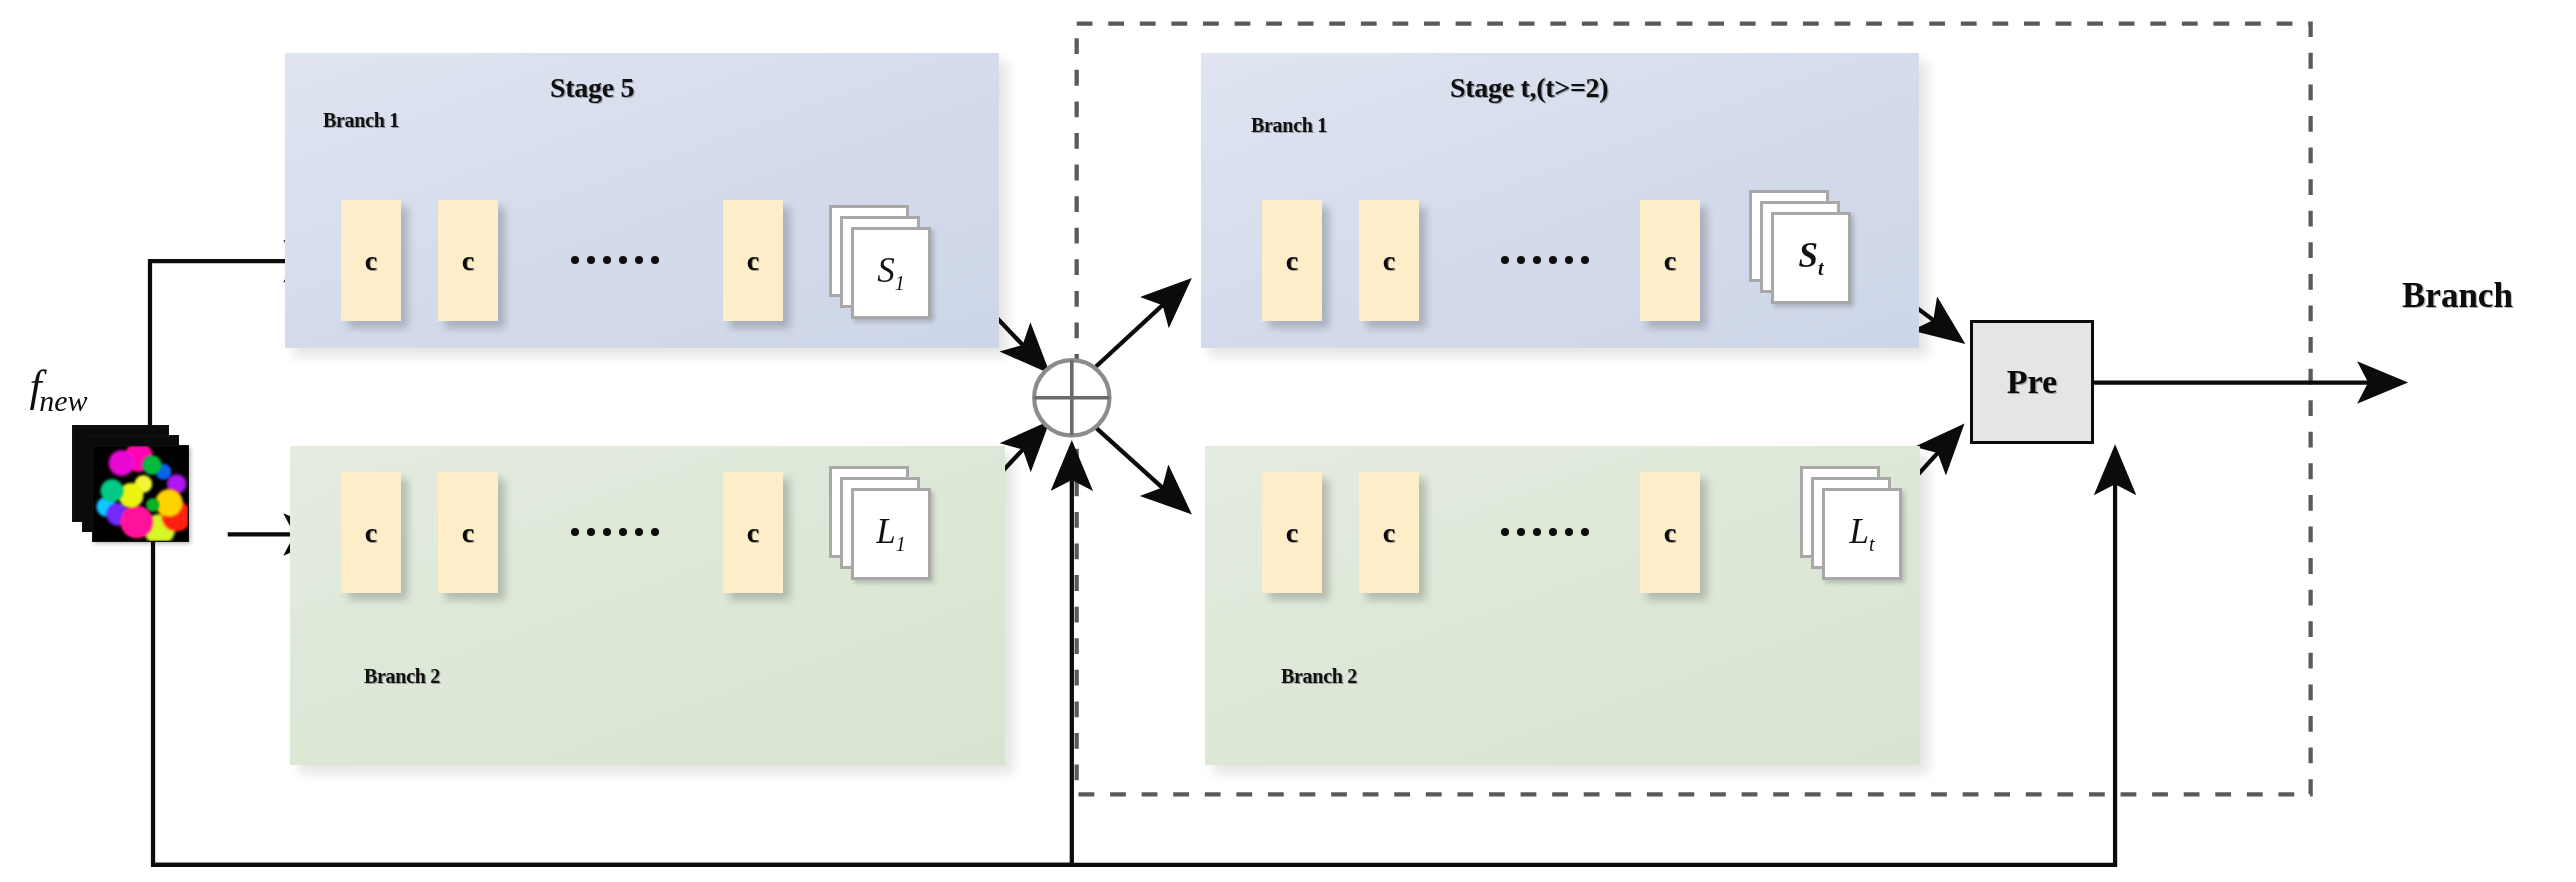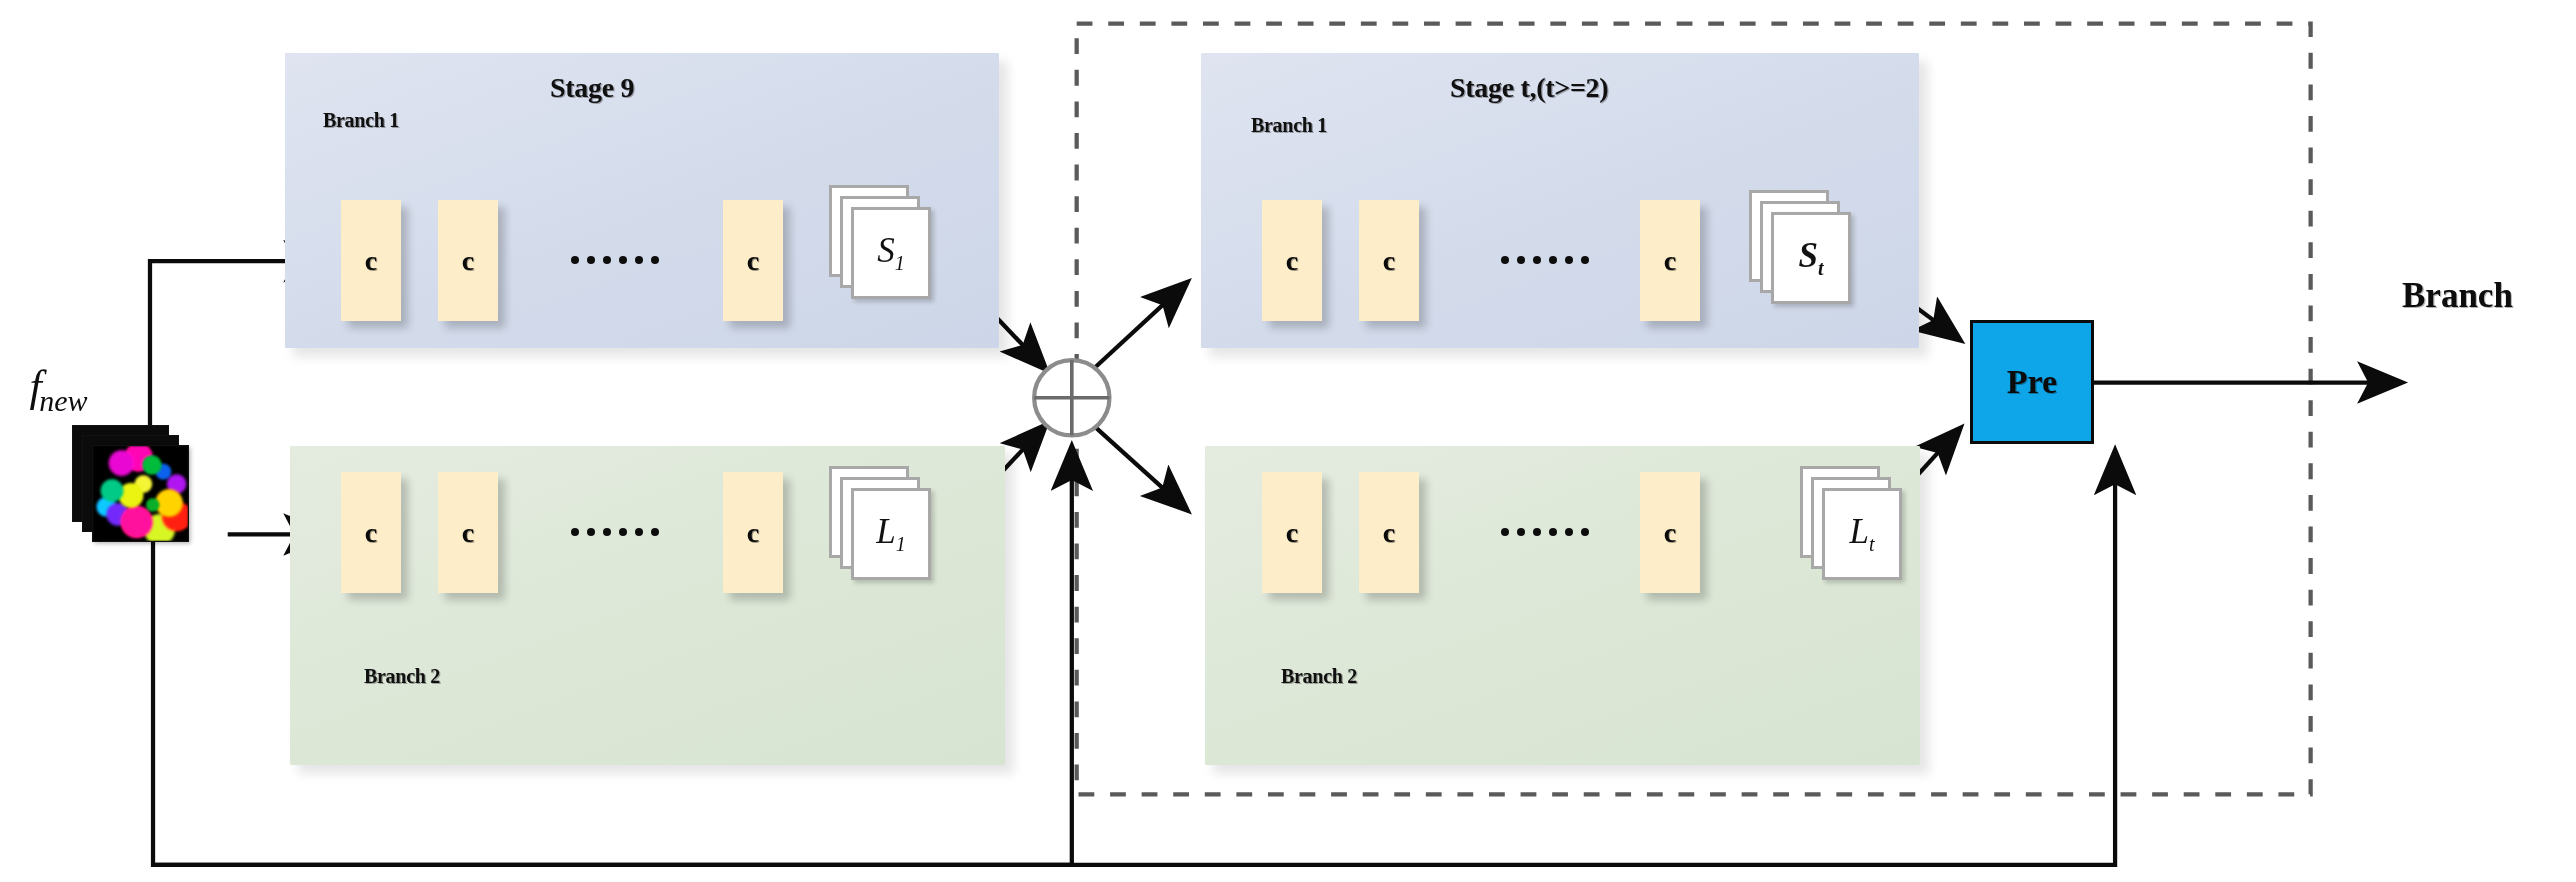--- a/index.html
+++ b/index.html
@@ -66,21 +66,21 @@
       radial-gradient(circle at 14% 64%, #2cc2ff 0 8%, transparent 11%),
       radial-gradient(circle at 88% 40%, #9b1fd0 0 8%, transparent 11%),
       radial-gradient(circle at 53% 40%, #f2f25a 0 10%, transparent 13%),
       #000000;
       filter:blur(0.9px) saturate(1.25);}
   .fnew{position:absolute;font-family:"Liberation Serif",serif;white-space:nowrap;color:#0d0d0d;}
   .fnew .f{font-style:italic;font-size:44px;}
   .fnew .nw{font-style:italic;font-size:30px;}
 
   
-  .prebox{position:absolute;background:#0ea5e9;border:3.6px solid #0b0b0b;
+  .prebox{position:absolute;background:#e5e5e5;border:3.6px solid #0b0b0b;
           box-sizing:border-box;display:flex;align-items:center;justify-content:center;}
   .prebox span{font-size:34px;font-weight:bold;color:#0b0b0b;
                text-shadow:1.2px 1.2px 0.6px rgba(0,0,0,0.3);}
 
   
   #wires{position:absolute;left:0;top:0;width:2576px;height:883px;pointer-events:none;}
 </style>
 </head>
 <body>
 
@@ -126,41 +126,41 @@
 
 <div class="imgstack" style="left:72px;top:425px;">
   <div class="sl s1"></div>
   <div class="sl s2"></div>
   <div class="sl s3">
       <div class="dti"></div>
     </div>
 </div>
 
 <div class="panel panel-blue" style="left:285px;top:53px;width:714px;height:295px;"></div>
-<div class="lbl lbl-stage" style="left:550px;top:72px;">Stage 9</div>
+<div class="lbl lbl-stage" style="left:550px;top:72px;">Stage 5</div>
 <div class="lbl lbl-branch" style="left:323px;top:109px;">Branch 1</div>
 
 <div class="cblock" style="left:341px;top:200px;">
   <span>c</span>
 </div>
 <div class="cblock" style="left:438px;top:200px;">
   <span>c</span>
 </div>
 <div class="dots" style="left:571px;top:256px;">
   <i></i>
     <i></i>
     <i></i>
     <i></i>
     <i></i>
     <i></i>
 </div>
 <div class="cblock" style="left:723px;top:200px;">
   <span>c</span>
 </div>
-<div class="stack" style="left:829px;top:185px;padding-left:36px;">
+<div class="stack" style="left:829px;top:205px;padding-left:36px;">
   <div class="card c1"></div>
   <div class="card c2"></div>
   <div class="card c3">
     <em><span>S</span><sub>1</sub></em>
   </div>
 </div>
 
 <div class="panel panel-green" style="left:290px;top:446px;width:715px;height:319px;"></div>
 <div class="cblock" style="left:341px;top:472px;">
   <span>c</span>

